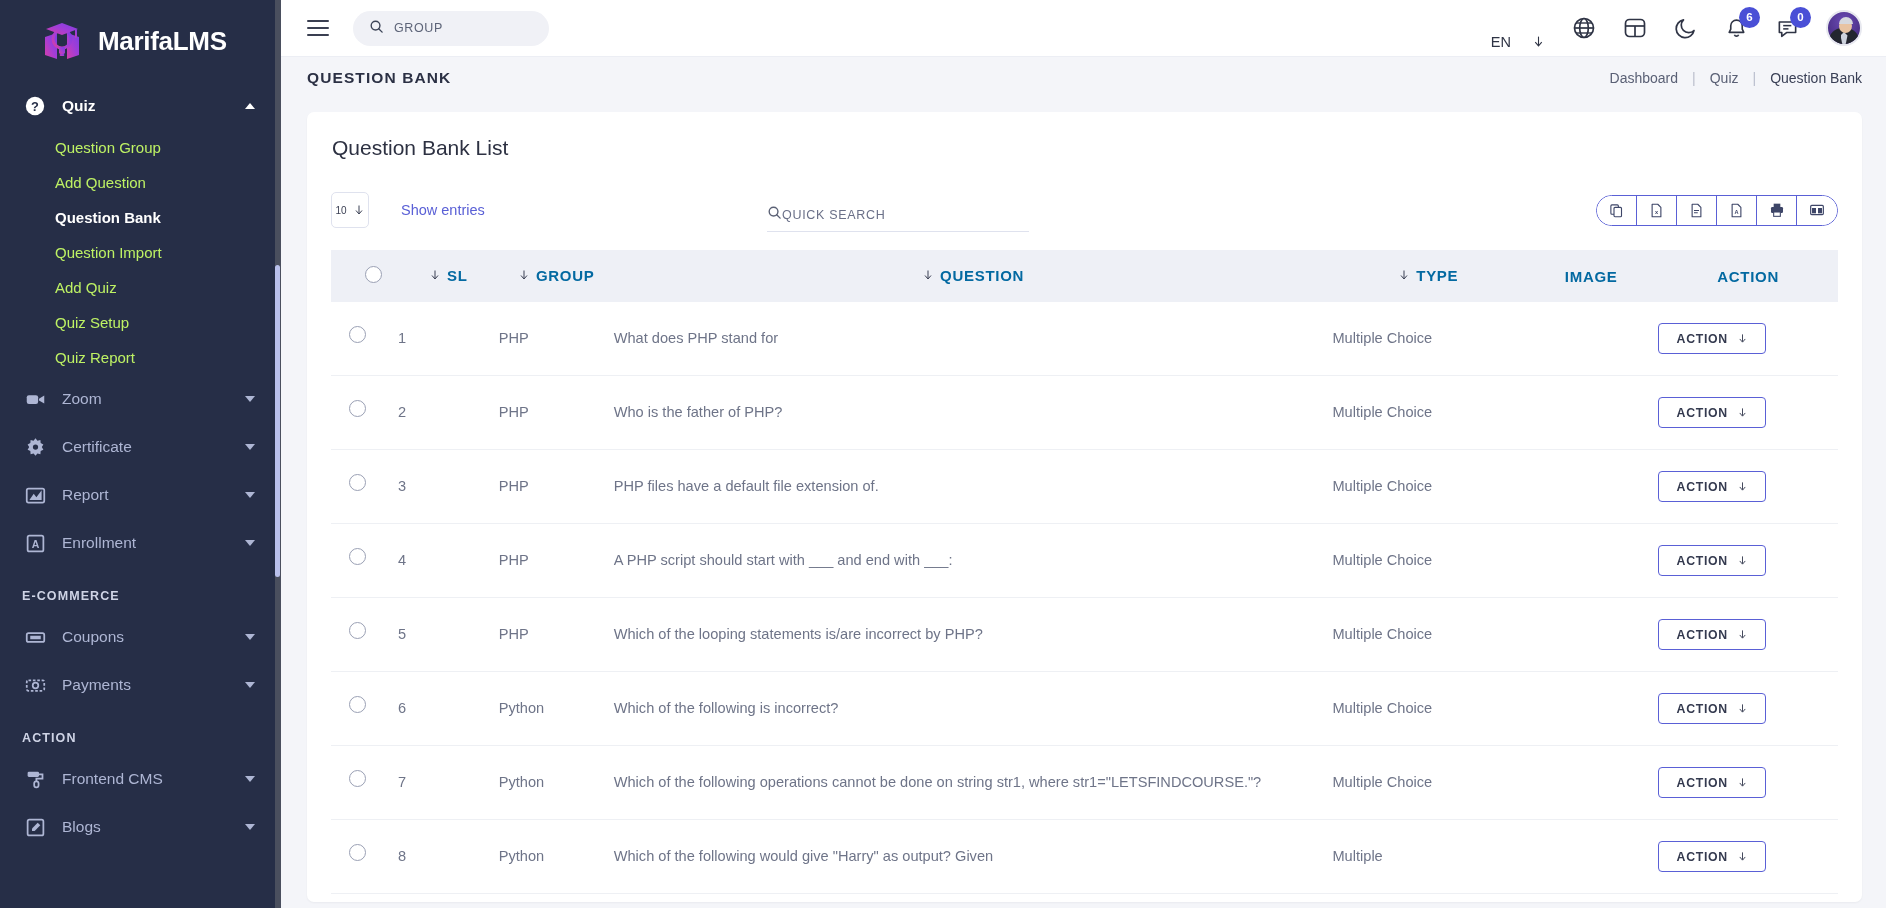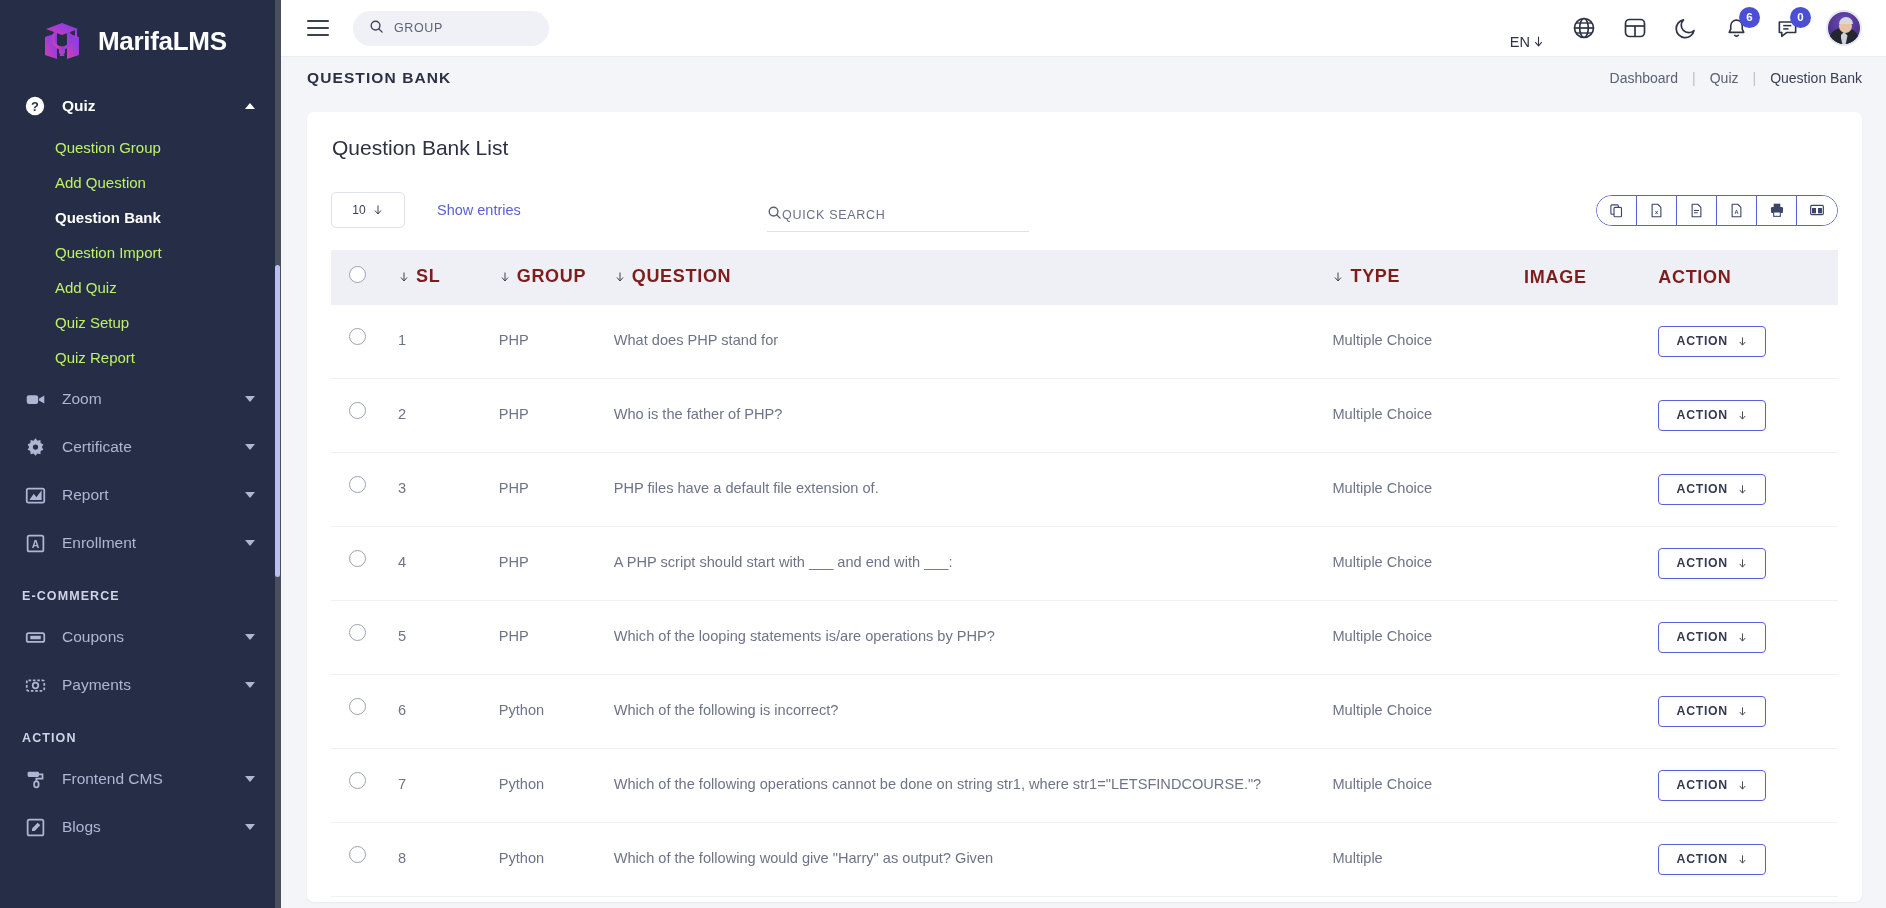--- a/index.html
+++ b/index.html
@@ -63,21 +63,21 @@
     padding: 0 24px 0 26px; gap: 16px;
   }
   .hamburger { width: 22px; height: 16px; display: flex; flex-direction: column; justify-content: space-between; cursor: pointer; }
   .hamburger span { display: block; height: 2.4px; background: #3a3f51; border-radius: 2px; }
   .search-box {
     width: 196px; height: 35px; background: #f0f1f6; border-radius: 18px;
     display: flex; align-items: center; gap: 10px; padding: 0 16px; margin-left: 8px;
   }
   .search-box .ph { color: #5d6478; font-size: 12.5px; letter-spacing: 0.6px; font-weight: 500; }
   .topbar-right { margin-left: auto; display: flex; align-items: center; gap: 26px; }
-  .lang { display: flex; align-items: flex-start; gap: 2px; color: #2f3445; font-size: 14.5px; cursor: pointer; margin-top: 28px; }
+  .lang { display: flex; align-items: flex-start; gap: 21px; color: #2f3445; font-size: 14.5px; cursor: pointer; margin-top: 28px; }
   .tb-icon { width: 25px; height: 25px; position: relative; cursor: pointer; display:flex; align-items:center; justify-content:center;}
   .badge {
     position: absolute; top: -9px; right: -11px; min-width: 21px; height: 21px;
     background: #4a4fd6; color: #fff; border-radius: 11px; font-size: 11.5px;
     display: flex; align-items: center; justify-content: center; font-weight: 600; padding: 0 5px;
   }
   .avatar {
     width: 36px; height: 36px; border-radius: 50%; overflow: hidden;
     background: radial-gradient(circle at 50% 30%, #6a4bb5 0%, #4b2f86 70%);
     position: relative; cursor: pointer; border: 2px solid #e7e8ef;
@@ -99,23 +99,23 @@
 
   .card {
     margin: 14px 24px 0 26px; background: #ffffff; border-radius: 7px;
     min-height: 790px; padding: 24px 24px 0 24px;
     box-shadow: 0 1px 2px rgba(30,35,60,0.05);
   }
   .card-title { font-size: 21px; color: #2d3142; font-weight: 400; padding-left: 1px; }
 
   .controls { display: flex; align-items: center; margin-top: 32px; position: relative; }
   .len-select {
-    width: 74px; height: 36px; border: 1px solid #dfe2ee; border-radius: 5px;
+    width: 38px; height: 36px; border: 1px solid #dfe2ee; border-radius: 5px;
     display: flex; align-items: center; justify-content: center; gap: 6px;
-    font-size: 12px; color: #3b4054; cursor: pointer; background: #fff;
+    font-size: 10px; color: #3b4054; cursor: pointer; background: #fff;
   }
   .len-label { color: #5a60d6; font-size: 14.5px; margin-left: 32px; cursor: pointer; }
   .quick-wrap {
     position: absolute; left: 436px; bottom: -4px; width: 262px;
     border-bottom: 1px solid #dfe2ee; display: flex; align-items: center; 
     padding-bottom: 7px;
   }
   .quick-wrap .ph { color: #6a7088; font-size: 12.5px; letter-spacing: 0.7px; font-weight: 500; }
   .export-group {
     margin-left: auto; display: flex; align-items: stretch; height: 31px;
@@ -124,21 +124,21 @@
   .export-btn {
     width: 40px; display: flex; align-items: center; justify-content: center;
     border-right: 1px solid #5a60d6; cursor: pointer; background: #fff;
   }
   .export-btn:last-child { border-right: none; }
 
   
   table { width: 100%; border-collapse: collapse; margin-top: 22px; table-layout: fixed; }
   thead tr { background: #eef0f6; }
   thead th {
-    text-align: left; font-size: 18px; font-weight: 600; color: #7f1d1d;
+    text-align: center; font-size: 15px; font-weight: 600; color: #0369a1;
     letter-spacing: 0.7px; padding: 16px 0; height: 51px; vertical-align: middle;
   }
   th .sorter { display: inline-flex; align-items: center; gap: 6px; cursor: pointer; }
   .col-chk { width: 56px; padding-left: 18px !important; }
   .col-sl { width: 84px; }
   .col-group { width: 96px; }
   .col-question { width: 600px; }
   .col-type { width: 160px; }
   .col-image { width: 112px; }
   .col-action { width: 150px; }
@@ -575,21 +575,21 @@
                     <line x1="12" y1="3" x2="12" y2="19" stroke="#343a4f" stroke-width="2"></line>
                     <polyline points="6,13 12,20 18,13" fill="none" stroke="#343a4f" stroke-width="2"></polyline>
                   </svg>
               </button>
             </td>
           </tr>
           <tr>
             <td class="c-chk"><span class="circle-chk"></span></td>
             <td>5</td>
             <td>PHP</td>
-            <td>Which of the looping statements is/are operations by PHP?</td>
+            <td>Which of the looping statements is/are incorrect by PHP?</td>
             <td style="max-width:80px">Multiple Choice</td>
             <td></td>
             <td>
               <button class="action-btn">
                 <span>ACTION</span>
                 <svg class="arrow-dn" width="11" height="13" viewBox="0 0 24 24">
                     <line x1="12" y1="3" x2="12" y2="19" stroke="#343a4f" stroke-width="2"></line>
                     <polyline points="6,13 12,20 18,13" fill="none" stroke="#343a4f" stroke-width="2"></polyline>
                   </svg>
               </button>

